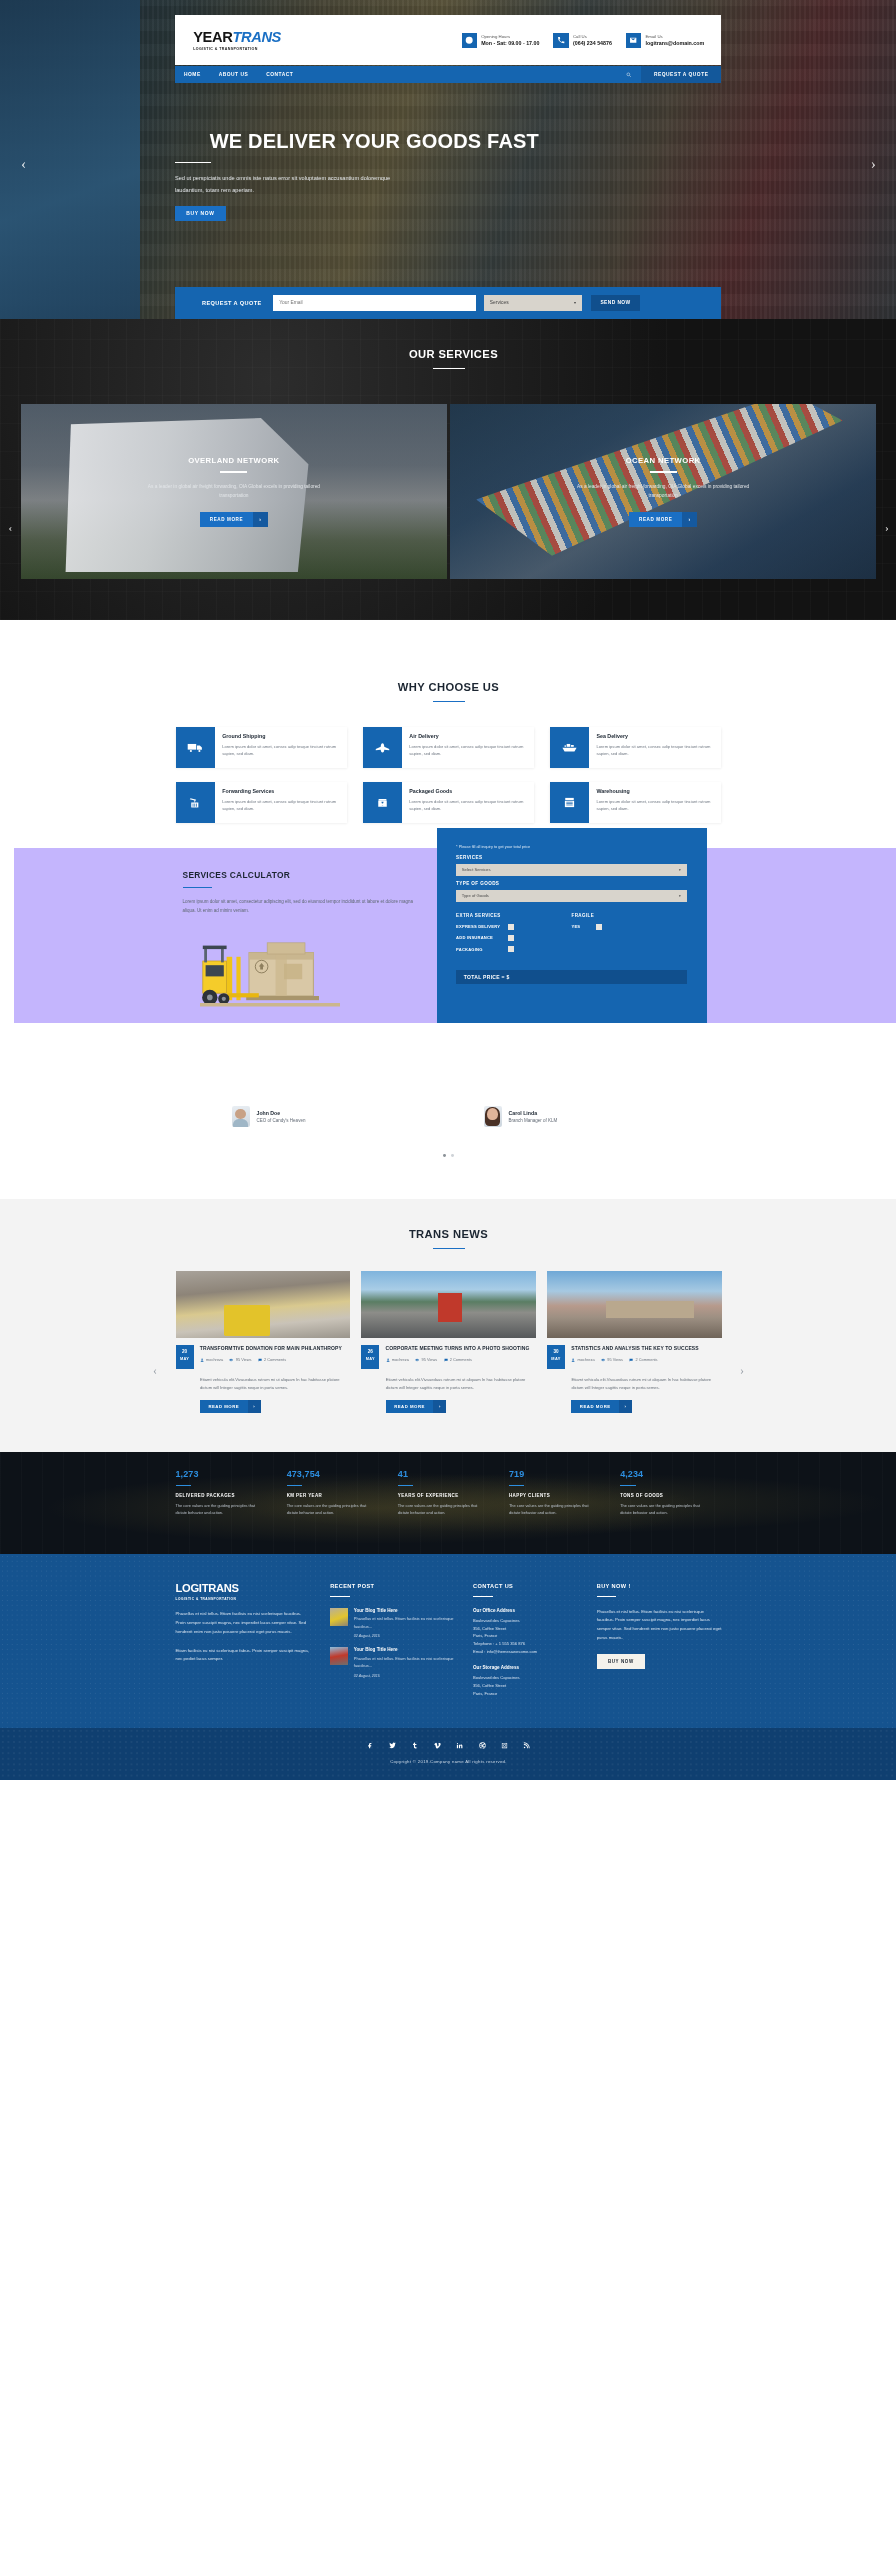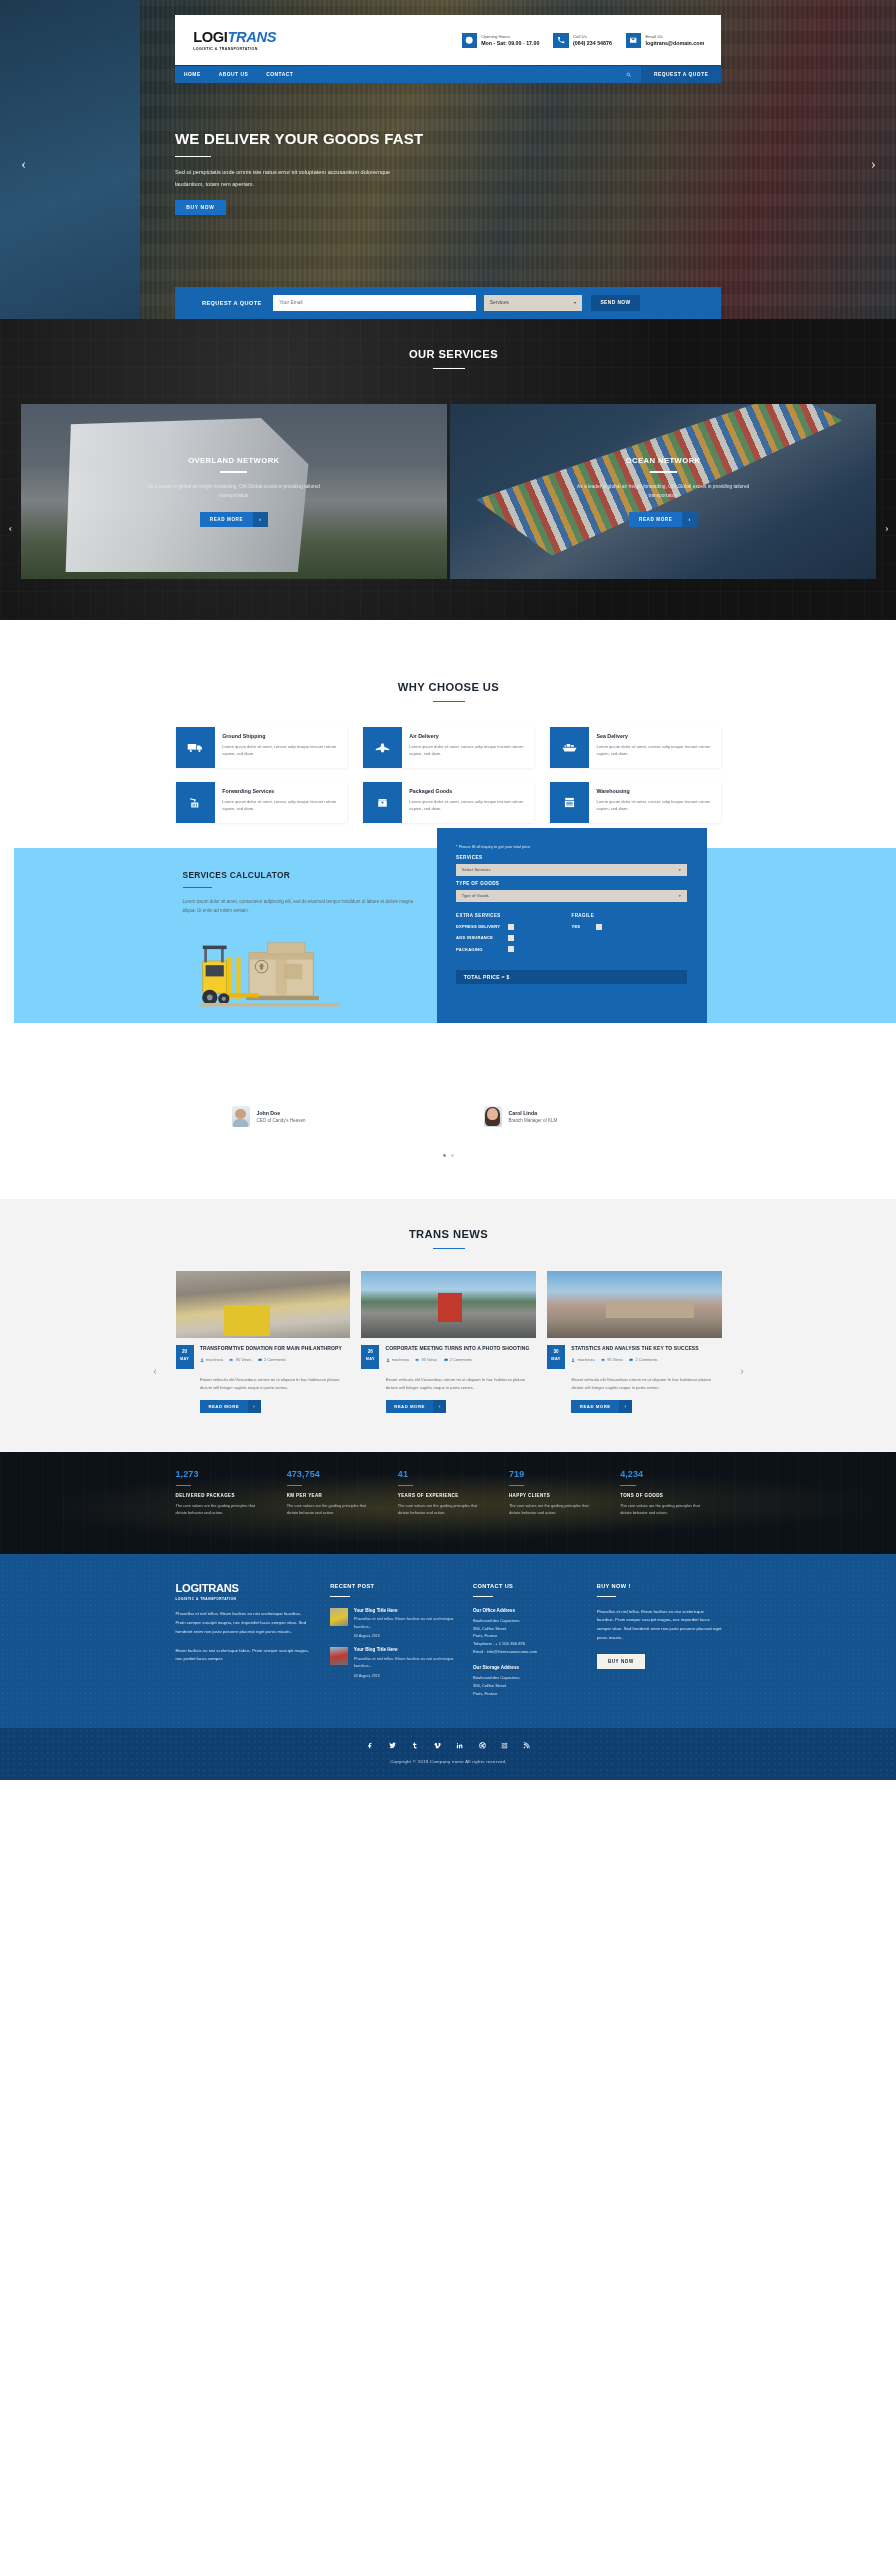--- a/index.html
+++ b/index.html
@@ -68,21 +68,21 @@
   .nav .spacer { flex:1; }
   .nav .search { color:#fff; padding:0 9.8px; display:flex; align-items:center; }
   .nav .search svg{width:5.6px;height:5.6px;stroke:#fff;fill:none;stroke-width:2;}
   .nav .quote {
     background:#13589b; color:#fff; font-size:4.9px; font-weight:bold; letter-spacing:0.5px;
     height:17px; display:flex; align-items:center; padding:0 12.6px; text-decoration:none;
   }
 
   
   .hero-text { position:absolute; left:175px; top:130px; z-index:10; width:364px; }
-  .hero-text h1 { color:#fff; font-size:15px; font-weight:bold; letter-spacing:0.2px; }
+  .hero-text h1 { color:#fff; font-size:20px; font-weight:bold; letter-spacing:0.2px;text-align:right; }
   .hero-text .rule { width:36px; height:1.4px; background:#fff; margin:9px 0 9.8px; }
   .hero-text p { color:#e6e9ec; font-size:5.6px; line-height:2.1; max-width:231px; }
   .btn-buy {
     display:inline-block; margin-top:9.8px; background:#1a6fc4; color:#fff;
     font-size:4.9px; font-weight:bold; letter-spacing:0.7px; padding:4.9px 11.2px; text-decoration:none;
   }
   .arrow-l,.arrow-r{
     position:absolute; top:156px; color:#fff; font-size:15.4px; z-index:15; opacity:.85; cursor:pointer;
     font-family:"Liberation Serif",serif; line-height:1;
   }
@@ -182,21 +182,21 @@
   }
   .why-card .ic {
     width:39px;flex:0 0 39px;background:#1565b0;display:flex;align-items:center;justify-content:center;
   }
   .why-card .ic svg{width:17px;height:17px;fill:#fff;}
   .why-card .bd { padding:6.3px 7.7px 7.7px; }
   .why-card h4 { font-size:5.3px; font-weight:bold; color:#1b2531; margin-bottom:3.5px; }
   .why-card p { font-size:4.1px; color:#6f7782; line-height:1.85; }
 
   
-  .calc { background:#7dd3fc; position:relative; height:175px;margin-left:14px; }
+  .calc { background:#c4b5fd; position:relative; height:175px;margin-left:14px; }
   .calc-inner { width:546px; margin:0 auto; position:relative; height:100%; }
   .calc-left { position:absolute; left:0; top:22.4px; width:238px; }
   .calc-left h2 { font-size:8.4px; font-weight:bold; color:#1b2531; letter-spacing:0.3px; }
   .calc-left .rule { width:29px;height:1.4px;background:#1a6fc4;margin:6.3px 0 8.4px; }
   .calc-left p { font-size:4.5px; color:#5f6873; line-height:2; }
   .forklift { position:absolute; left:17px; top:85px; width:203px; height:84px; }
 
   .calc-right {
     position:absolute; left:254px; top:-19.6px; width:270px; height:212px;
     background:#1565b0; padding:15.4px 19.6px;
@@ -352,21 +352,21 @@
 </head>
 <body>
 
 <div class="wrap">
 
   <section class="hero">
     <div class="hero-water"></div>
 
     <div class="topbar">
       <div class="brand">
-        <div class="b1"><span class="dark">LOGI</span><span class="blue">TRANS</span></div>
+        <div class="b1"><span class="dark">YEAR</span><span class="blue">TRANS</span></div>
         <div class="b2">LOGISTIC &amp; TRANSPORTATION</div>
       </div>
       <div class="topinfo">
         <div class="ti">
           <div class="ico">
             <svg viewBox="0 0 24 24">
                 <path d="M12 2a10 10 0 100 20 10 10 0 000-20zm1 10.4V6h-2v7.6l5 3 1-1.7-4-2.5z"></path>
               </svg>
           </div>
           <div class="txt">

